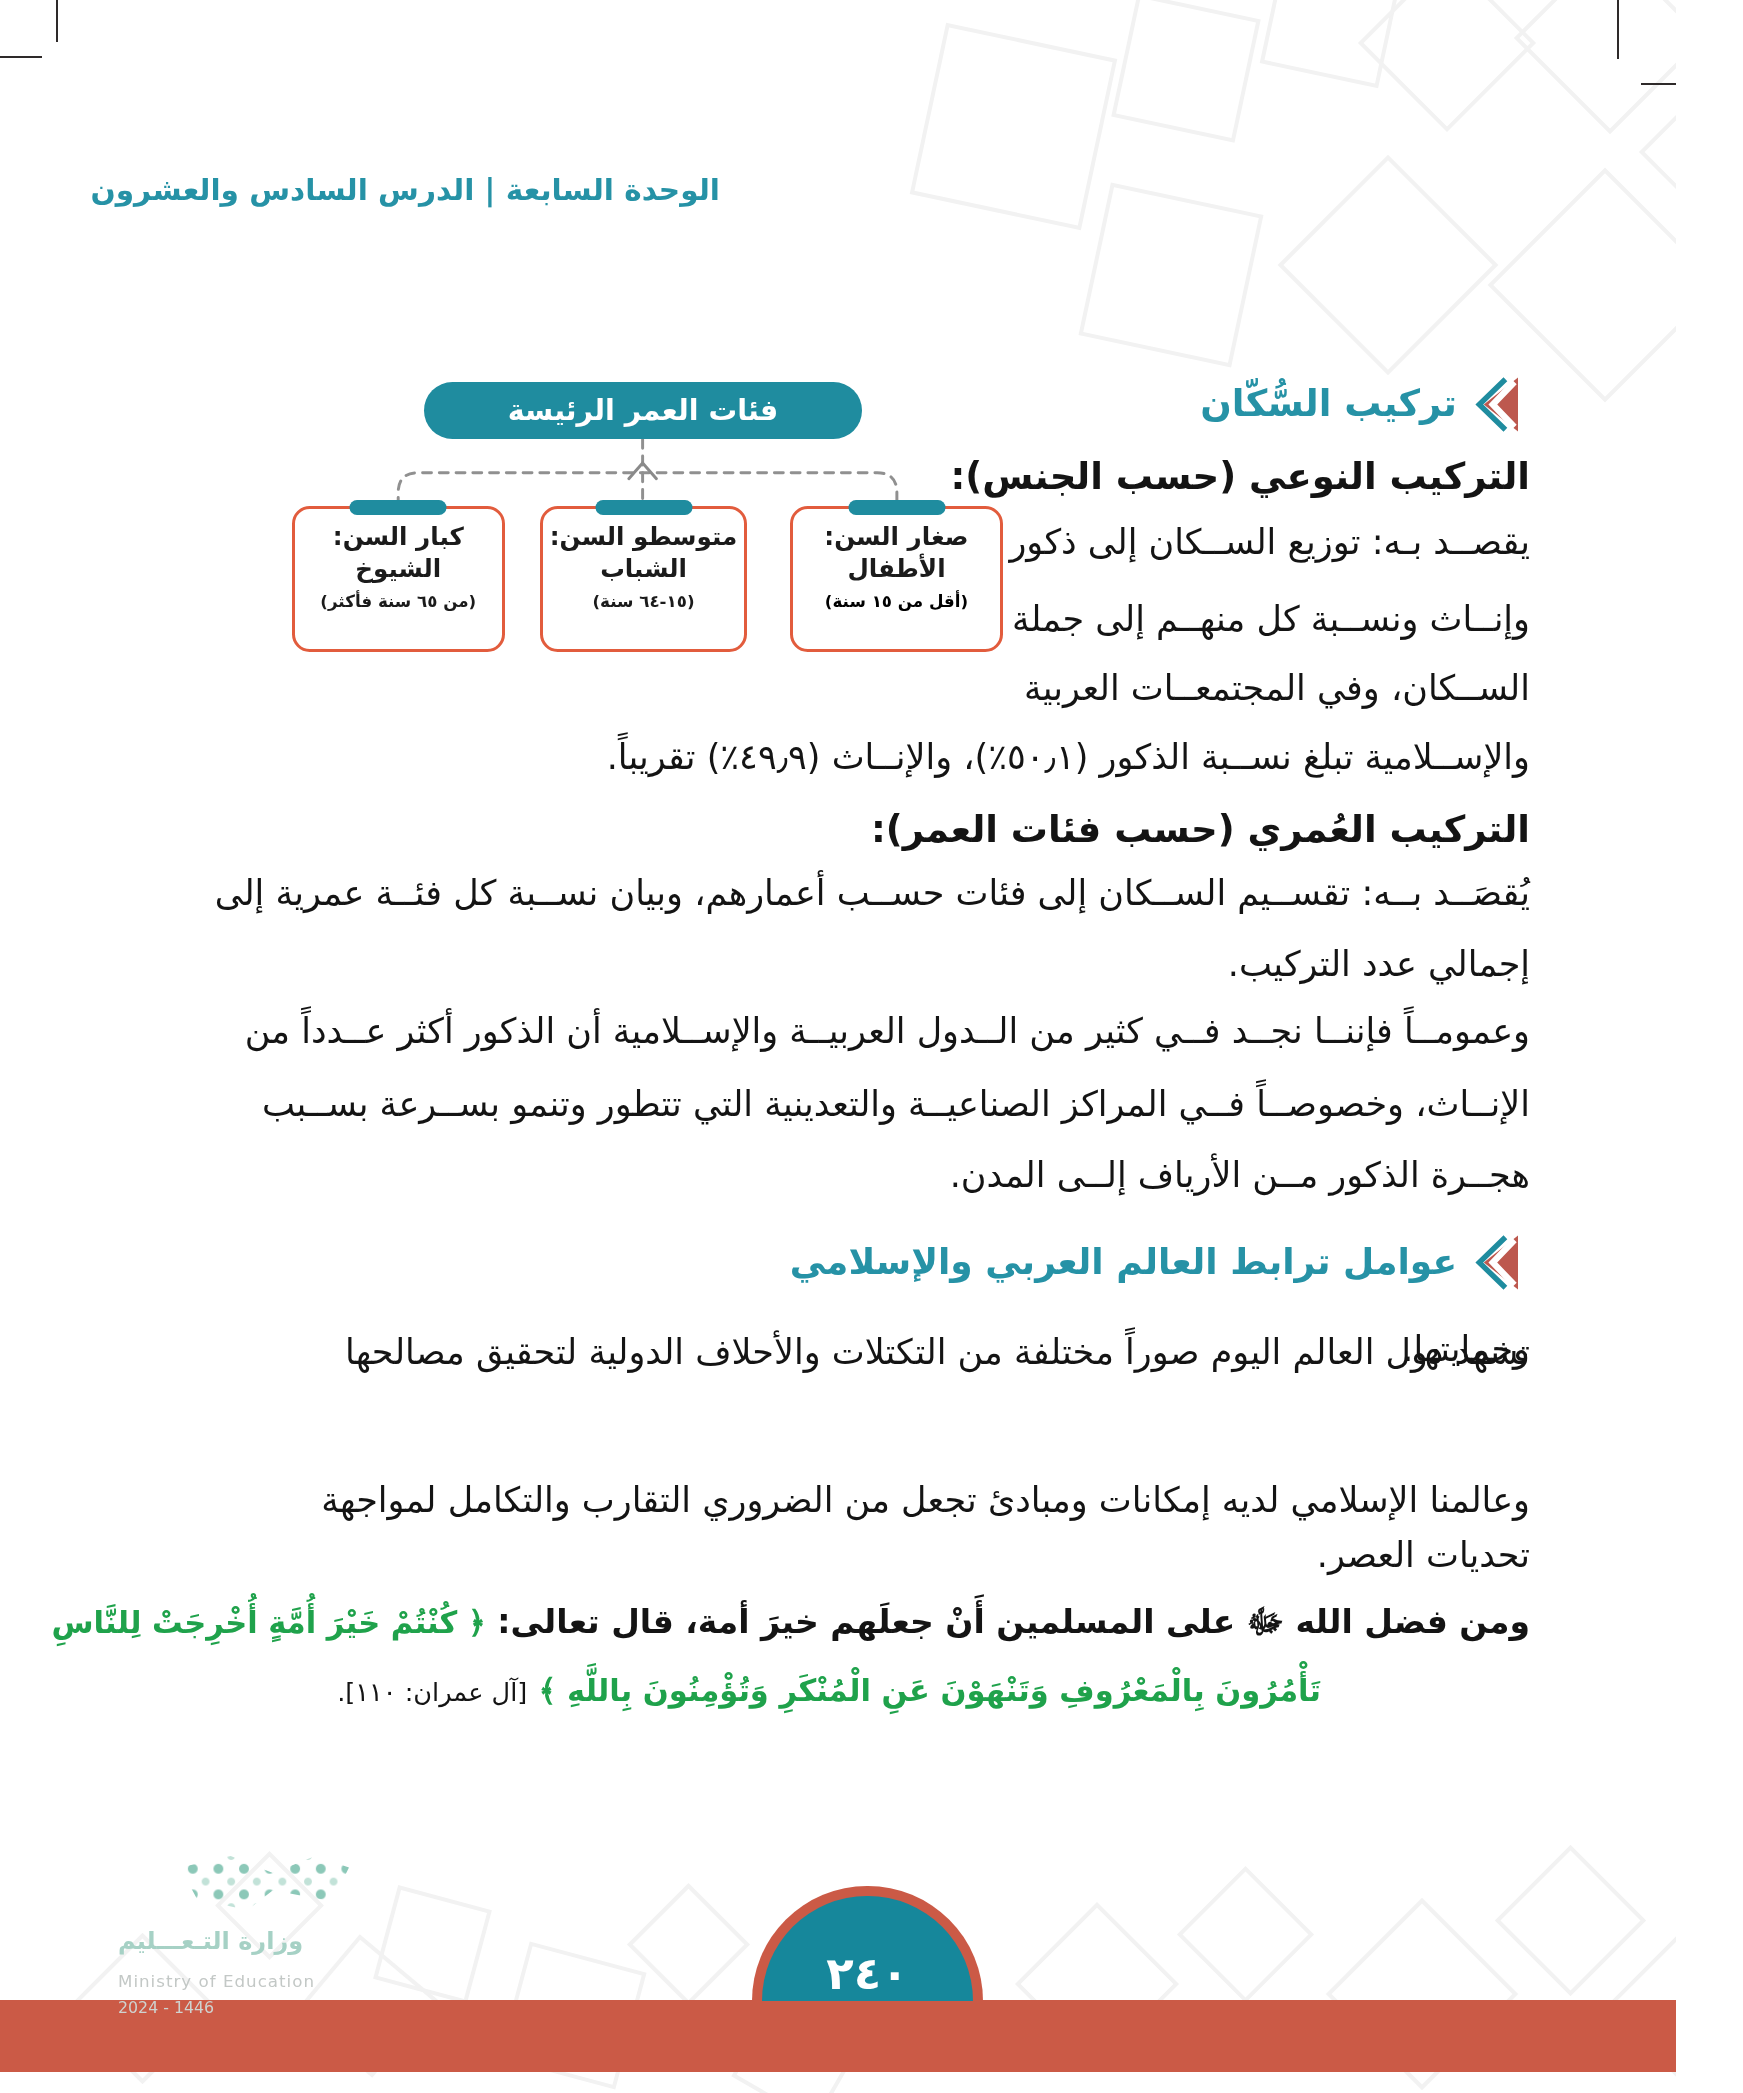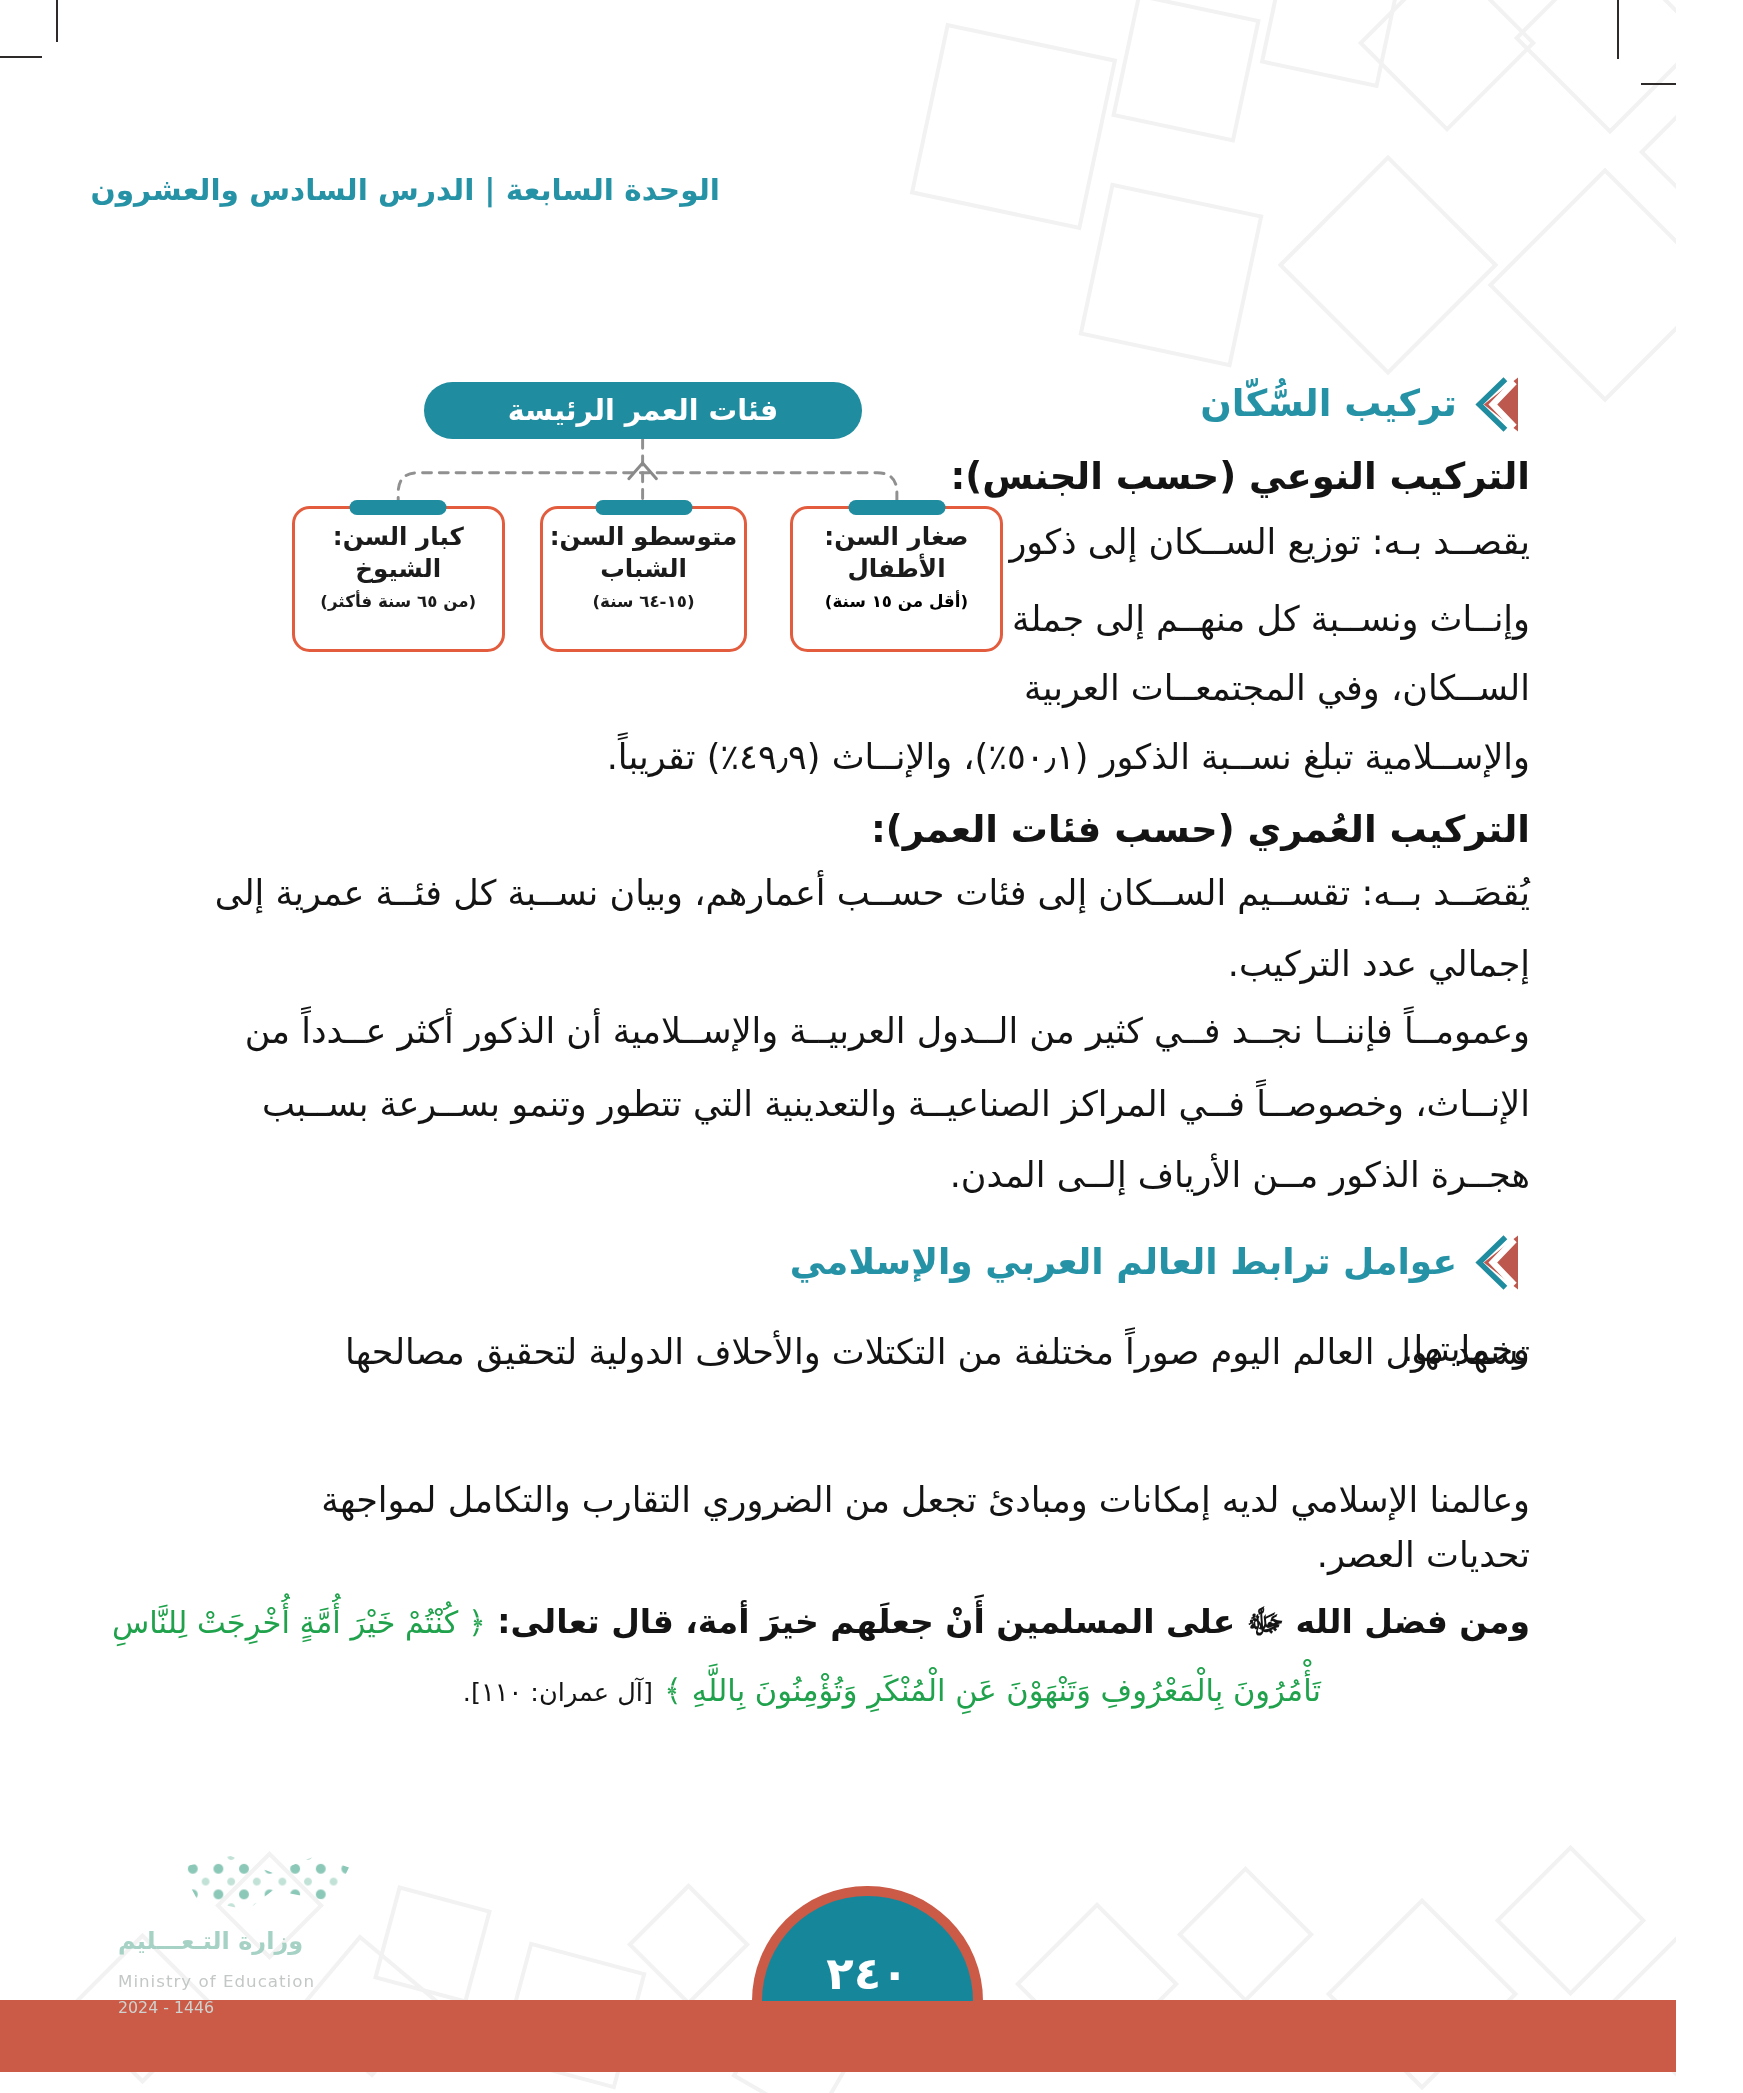--- a/index.html
+++ b/index.html
@@ -27,21 +27,21 @@
   .bnote{font-size:16.7px;font-weight:bold;color:#1b1b1b;margin-top:4.9px;}
   .bnote.teal{color:#000000;}
   
   .sec-head{position:absolute;direction:rtl;white-space:nowrap;color:#2692a6;
             font-weight:bold;z-index:3;}
   .chev{position:absolute;z-index:3;}
   
   .t{position:absolute;right:146px;direction:rtl;white-space:nowrap;color:#141414;
      font-size:35px;z-index:3;}
   .sh{font-weight:bold;font-size:37px;}
-  .verse{color:#1fa24b;font-weight:normal;font-size:30.5px;}
+  .verse{color:#1fa24b;font-weight:bold;font-size:30.5px;}
   .vintro{font-weight:bold;font-size:33px;}
   .vref{font-size:25.6px;color:#141414;}
   
   .dots{position:absolute;left:180px;top:1856px;width:169px;height:57px;z-index:2;
         background-image:radial-gradient(circle,#8cc8b8 4.4px,transparent 5.4px),
                          radial-gradient(circle,#c2e2d8 3.4px,transparent 4.4px);
         background-size:25.6px 25.6px,25.6px 25.6px;background-position:0 0,12.8px 12.8px;
         clip-path:polygon(0 20%,30% 0,55% 30%,80% 0,100% 20%,90% 80%,55% 60%,40% 95%,10% 75%);}
   .wordmark{position:absolute;left:118px;top:1927px;font-size:24px;font-weight:bold;
             color:#a6d1c5;direction:rtl;z-index:6;}

